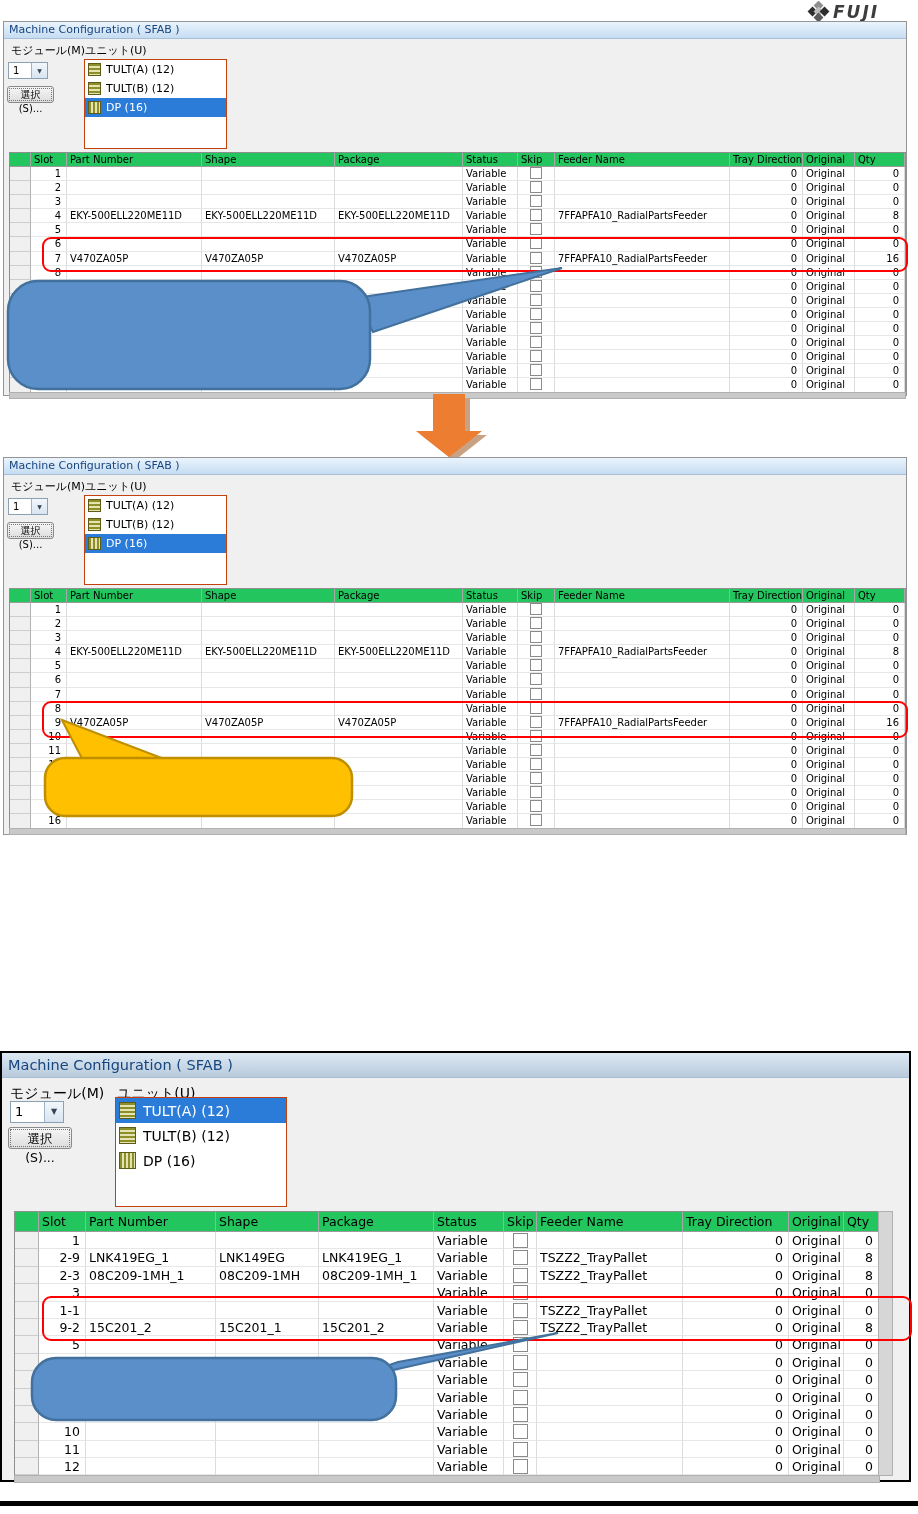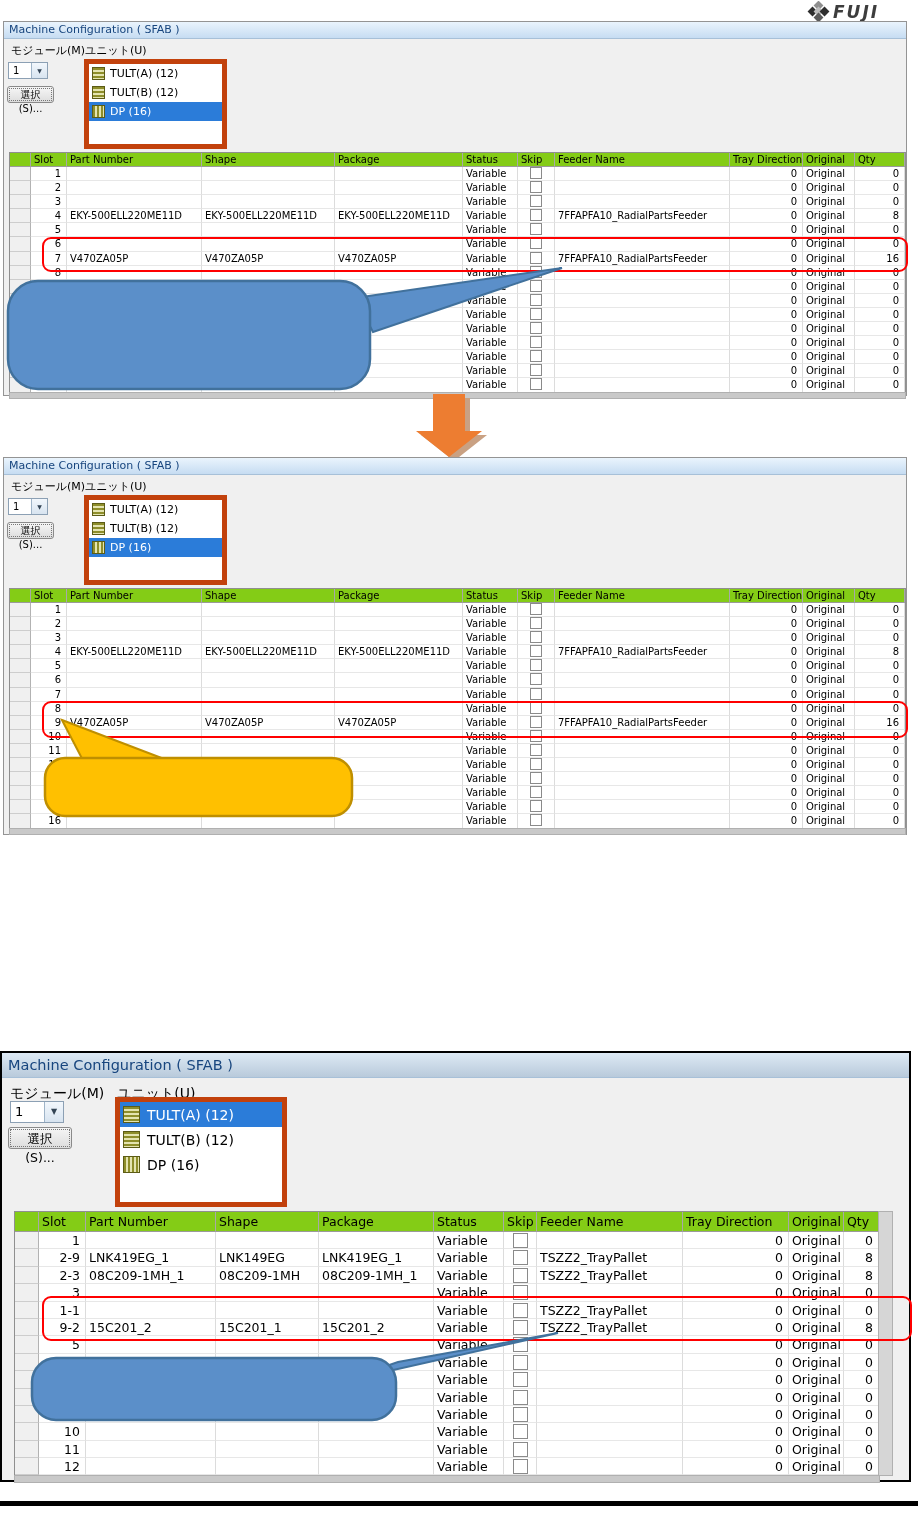--- a/index.html
+++ b/index.html
@@ -27,42 +27,42 @@
   .combo-btn{width:15px;text-align:center;background:linear-gradient(#f2f7fc,#d8e4f0);
              border-left:1px solid #9fb4c8;font-size:6px;line-height:15px;color:#345;}
   .big .combo-btn{width:18px;font-size:8px;line-height:20px;}
   
   .select-btn{position:absolute;background:linear-gradient(#f6f6f6,#dddddd);border:1px solid #8a8a8a;
               border-radius:3px;font-size:10px;text-align:center;box-sizing:border-box;
               outline:1px dotted #777;outline-offset:-3px;font-family:inherit;}
   .small .select-btn{left:3px;top:47px;width:47px;height:17px;line-height:14px;}
   .big   .select-btn{left:6px;top:49px;width:64px;height:22px;line-height:19px;font-size:12.5px;}
   
-  .unit-list{position:absolute;background:#fff;border:5px solid #c2410c;box-sizing:border-box;overflow:hidden;}
+  .unit-list{position:absolute;background:#fff;border:1px solid #c2410c;box-sizing:border-box;overflow:hidden;}
   .small .unit-list{left:80px;top:20px;width:143px;height:90px;}
   .big   .unit-list{left:113px;top:19px;width:172px;height:110px;}
   .unit-item{display:flex;align-items:center;font-size:11px;gap:5px;padding-left:3px;height:19px;}
   .big .unit-item{font-size:14px;height:25px;gap:7px;}
   .unit-item.selected{background:#2b7cd9;color:#fff;}
   .uicon{width:13px;height:13px;box-sizing:border-box;border:1px solid #5c5c16;flex:0 0 auto;}
   .big .uicon{width:17px;height:17px;}
   .tray-unit-icon{background:repeating-linear-gradient(180deg,#8e8e2a 0 2px,#e4e4b0 2px 4px);}
   .feeder-unit-icon{background:repeating-linear-gradient(90deg,#8e8e2a 0 2px,#e4e4b0 2px 4px);}
   
   .grid{position:absolute;background:#fff;border:1px solid #8f8f8f;box-sizing:content-box;}
   .small .grid{left:5px;top:113px;}
   .big   .grid{left:12px;top:133px;}
   .row{display:flex;}
   .small .row{height:14.1px;font-size:10px;line-height:14px;}
   .big   .row{height:17.4px;font-size:12.5px;line-height:17px;}
   .small .row.hdr{height:14px;}
   .big   .row.hdr{height:20px;line-height:19px;}
   .cell{box-sizing:border-box;border-right:1px solid #dcdcdc;border-bottom:1px solid #e7e7e7;
         overflow:hidden;white-space:nowrap;padding:0 3px;}
-  .hdr .cell{background:#84cc16;border-right:1px solid #a8a8a8;border-bottom:1px solid #9a9a9a;}
+  .hdr .cell{background:#22c55e;border-right:1px solid #a8a8a8;border-bottom:1px solid #9a9a9a;}
   .cell.rowhdr{background:#f0f0f0;border-right:1px solid #b2b2b2;border-bottom:1px solid #cdcdcd;}
   .num{text-align:right;padding-right:5px;}
   
   .small .c0{width:21px}.small .c1{width:36px}.small .c2{width:135px}.small .c3{width:133px}
   .small .c4{width:128px}.small .c5{width:55px}.small .c6{width:37px}.small .c7{width:175px}
   .small .c8{width:73px}.small .c9{width:52px}.small .c10{width:50px}
   .big .c0{width:24px}.big .c1{width:47px}.big .c2{width:130px}.big .c3{width:103px}
   .big .c4{width:115px}.big .c5{width:70px}.big .c6{width:33px}.big .c7{width:146px}
   .big .c8{width:106px}.big .c9{width:55px}.big .c10{width:35px}
   .cbx{display:inline-block;width:10px;height:10px;border:1px solid #8a8a8a;background:#fff;

